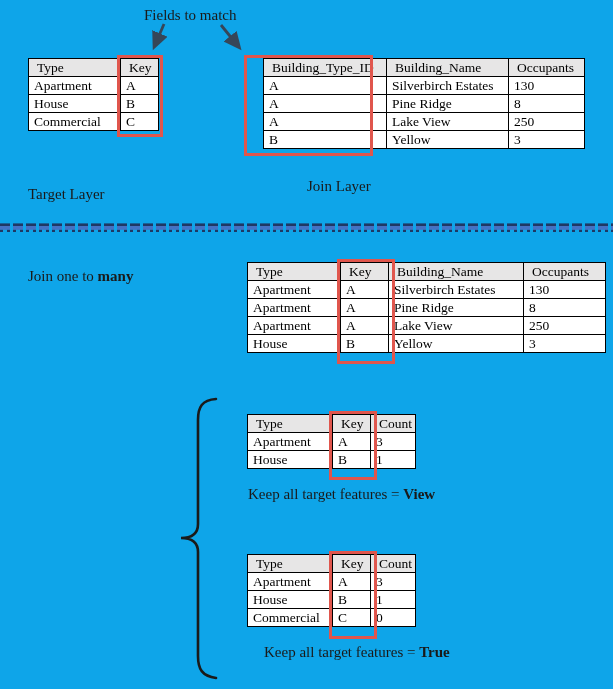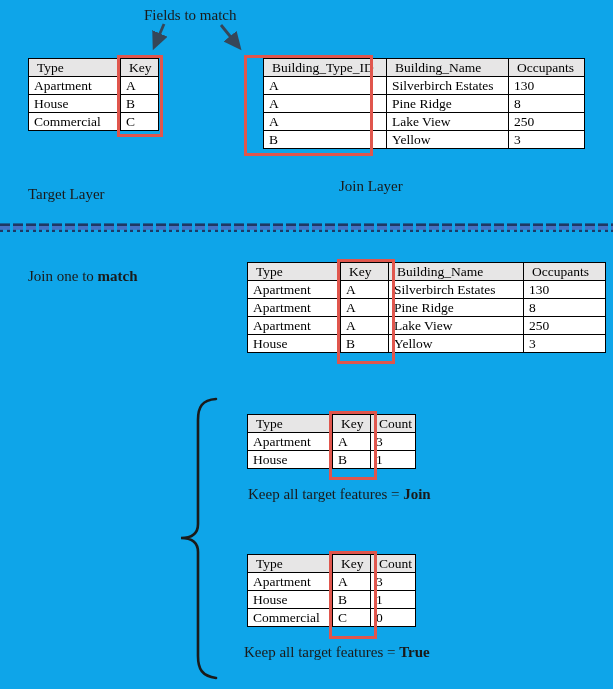--- a/index.html
+++ b/index.html
@@ -99,35 +99,35 @@
     <tr>
       <td>B</td>
       <td>Yellow</td>
       <td>3</td>
     </tr>
   </tbody>
     </table>
   <div class="redbox" style="left:244px; top:55px; width:123px; height:95px;"></div>
 
   <div class="label" style="left:28px; top:185px;">Target Layer</div>
-  <div class="label" style="left:307px; top:177px;margin-left:32px;">Join Layer</div>
+  <div class="label" style="left:307px; top:177px;">Join Layer</div>
 
   <svg class="overlay" style="left:0; top:223px;" width="613" height="10">
     <defs>
       <pattern id="dashpat" width="13" height="10" patternUnits="userSpaceOnUse">
         <rect x="0" y="0.4" width="10" height="2.6" fill="#1F3864"></rect>
         <rect x="0" y="3" width="10" height="3.8" fill="#4472C4"></rect>
         <rect x="0" y="6.8" width="3" height="2.2" fill="#1F3864"></rect>
         <rect x="7" y="6.8" width="3" height="2.2" fill="#1F3864"></rect>
       </pattern>
     </defs>
     <rect x="0" y="0" width="613" height="10" fill="url(#dashpat)"></rect>
   </svg>
 
-  <div class="label" style="left:28px; top:267px;"><span>Join one to </span><b>match</b></div>
+  <div class="label" style="left:28px; top:267px;"><span>Join one to </span><b>many</b></div>
 
   <table class="tbl" style="left:247px; top:262px; width:358px;">
     <colgroup>
         <col style="width:93px">
         <col style="width:48px">
         <col style="width:135px">
         <col style="width:82px">
       </colgroup>
     <tbody>
         <tr class="hdr">
@@ -188,21 +188,21 @@
     </tr>
     <tr>
       <td>House</td>
       <td>B</td>
       <td>1</td>
     </tr>
   </tbody>
     </table>
   <div class="redbox" style="left:329px; top:411px; width:42px; height:63px;"></div>
 
-  <div class="label" style="left:248px; top:485px;"><span>Keep all target features = </span><b>Join</b></div>
+  <div class="label" style="left:248px; top:485px;"><span>Keep all target features = </span><b>View</b></div>
 
   <table class="tbl" style="left:247px; top:554px; width:168px;">
     <colgroup>
         <col style="width:85px">
         <col style="width:38px">
         <col style="width:45px">
       </colgroup>
     <tbody>
         <tr class="hdr">
       <td>Type</td>
@@ -221,15 +221,15 @@
     </tr>
     <tr>
       <td>Commercial</td>
       <td>C</td>
       <td>0</td>
     </tr>
   </tbody>
     </table>
   <div class="redbox" style="left:329px; top:551px; width:42px; height:82px;"></div>
 
-  <div class="label" style="left:244px; top:643px;"><span>Keep all target features = </span><b>True</b></div>
+  <div class="label" style="left:264px; top:643px;"><span>Keep all target features = </span><b>True</b></div>
 
 </div>
 
 </body></html>

